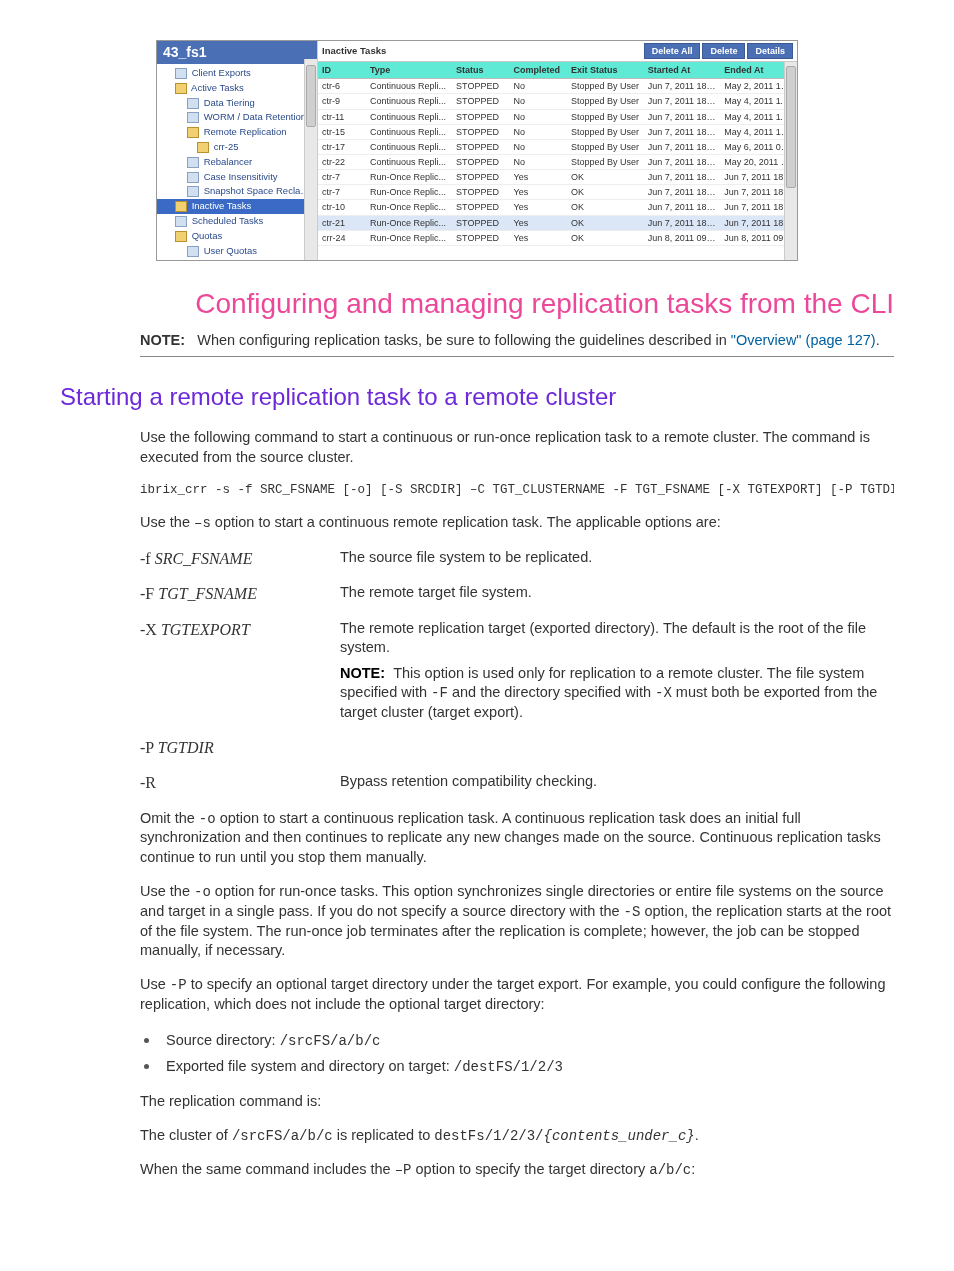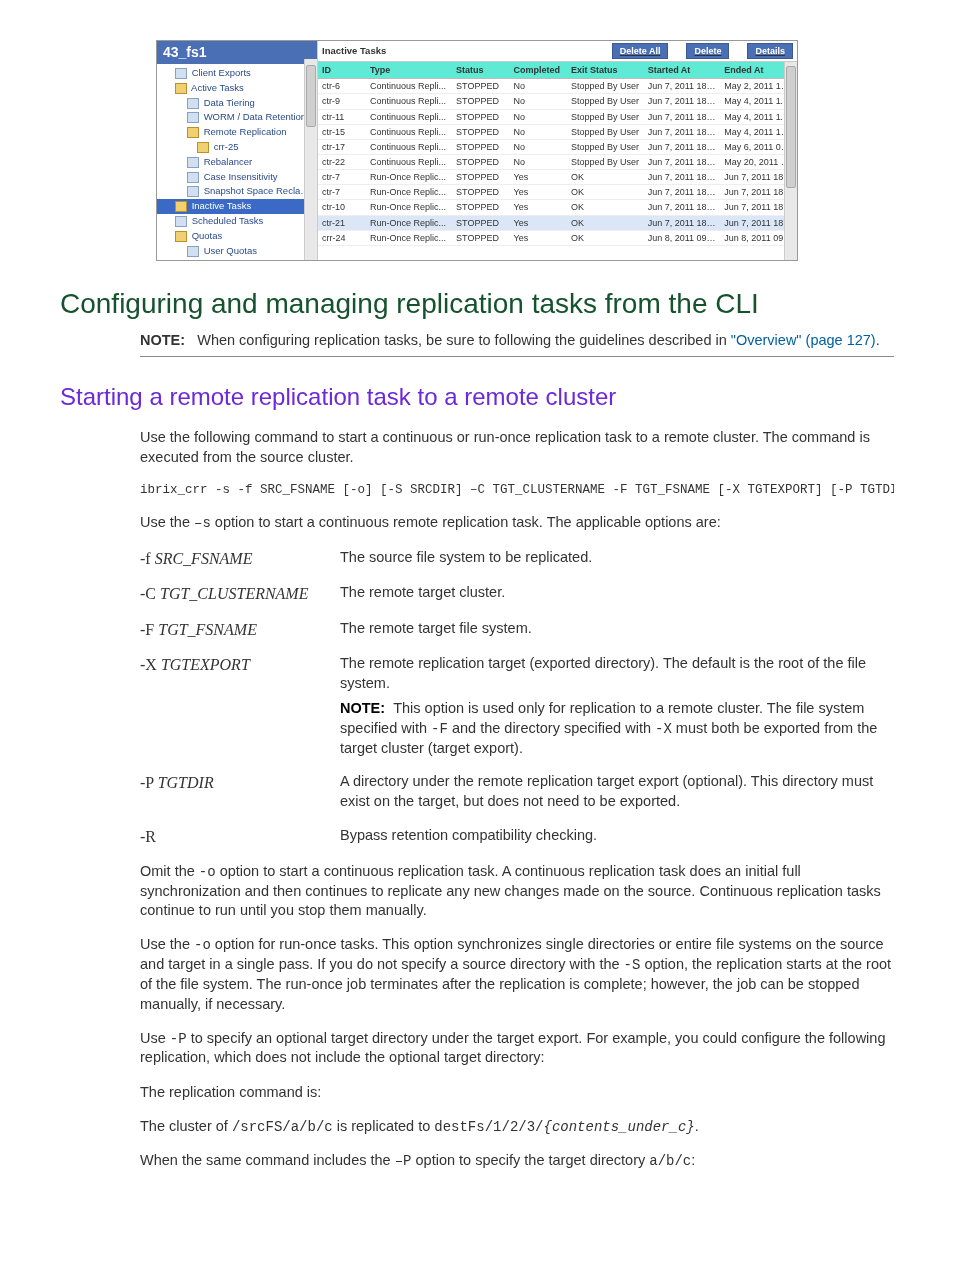--- a/index.html
+++ b/index.html
@@ -55,21 +55,21 @@
     position:absolute; right:0; top:18px; bottom:0; width:12px;
     background:#e8e8e8; border-left:1px solid #ccc;
   }
   .ss-thumb { position:absolute; left:1px; right:1px; top:6px; height:60px; background:#cfcfcf; border:1px solid #aaa; border-radius:2px;}
   .ss-right { flex:1; display:flex; flex-direction:column; }
   .ss-panelhead {
     display:flex; align-items:center; justify-content:space-between;
     background:#fff; border-bottom:1px solid #c8c8c8;
     padding:2px 4px; font-weight:bold;
   }
-  .ss-btns { display:flex; gap:18px;text-decoration:underline; }
+  .ss-btns { display:flex; gap:2px; }
   .ss-btn {
     background:#4a6fb5; color:#fff; font-size:9px; padding:1px 7px;
     border:1px solid #3a5a95; cursor:pointer;
   }
   table.ss-table { width:100%; border-collapse:collapse; font-size:9px; table-layout:fixed; }
   .ss-table th {
     text-align:left; font-weight:bold; padding:2px 4px;
     border-bottom:1px solid #bbb; background:#5eead4; color:#333;
     white-space:nowrap; overflow:hidden;
   }
@@ -78,24 +78,25 @@
     white-space:nowrap; overflow:hidden; text-overflow:ellipsis; color:#333;
   }
   .ss-table tr.selrow td { background:#dbe6f6; }
   .ss-table-wrap { position:relative; flex:1; }
   .ss-vscroll { position:absolute; right:0; top:0; bottom:0; width:12px; background:#e8e8e8; border-left:1px solid #ccc;}
   .ss-vthumb { position:absolute; left:1px; right:1px; top:4px; height:120px; background:#cfcfcf; border:1px solid #aaa; border-radius:2px;}
 
   h1.section {
     font-family: Arial, sans-serif;
     font-weight: normal;
-    color: #14532d;
+    color: #ec4899;
     font-size: 28px;
     margin: 24px 0 8px 0;
     border: none;
+    text-align: right;
   }
   h2.subsection {
     font-family: Arial, sans-serif;
     font-weight: normal;
     color: #6d28d9;
     font-size: 24px;
     margin: 18px 0 6px 0;
   }
   .indent { margin-left: 80px; }
   .note-line { border-bottom: 1px solid #888; padding-bottom: 6px; margin-bottom: 24px;}
@@ -302,51 +303,50 @@
   <p>
     <span>Use the </span><span class="mono">–s</span><span> option to start a continuous remote replication task. The applicable options are:</span>
   </p>
 
   <div class="opts-table" id="opts">
       <div class="opts-row">
         <div class="opts-flag">-f <span class="arg">SRC_FSNAME</span></div>
         <div class="opts-desc">The source file system to be replicated.</div>
       </div>
       <div class="opts-row">
-        <div class="opts-flag">-C <span class="arg">TGT_CLUSTERNAME</span></div>
-        <div class="opts-desc">The remote target cluster.</div>
-      </div>
-      <div class="opts-row">
         <div class="opts-flag">-F <span class="arg">TGT_FSNAME</span></div>
         <div class="opts-desc">The remote target file system.</div>
       </div>
       <div class="opts-row">
         <div class="opts-flag">-X <span class="arg">TGTEXPORT</span></div>
         <div class="opts-desc">The remote replication target (exported directory). The default is the root of the file system.<div class="innote"><span class="note-label">NOTE:</span>&nbsp;&nbsp;This option is used only for replication to a remote cluster. The file system specified with <span class="mono">-F</span> and the directory specified with <span class="mono">-X</span> must both be exported from the target cluster (target export).</div></div>
       </div>
       <div class="opts-row">
         <div class="opts-flag">-P <span class="arg">TGTDIR</span></div>
-        <div class="opts-desc">A directory under the remote replication target export (optional). This directory must exist on the target, but does not need to be exported.</div>
       </div>
       <div class="opts-row">
         <div class="opts-flag">-R</div>
         <div class="opts-desc">Bypass retention compatibility checking.</div>
       </div>
     </div>
 
   <p>
     <span>Omit the </span><span class="mono">-o</span><span> option to start a continuous replication task. A continuous replication task does an initial full synchronization and then continues to replicate any new changes made on the source. Continuous replication tasks continue to run until you stop them manually.</span>
   </p>
   <p>
     <span>Use the </span><span class="mono">-o</span><span> option for run-once tasks. This option synchronizes single directories or entire file systems on the source and target in a single pass. If you do not specify a source directory with the </span><span class="mono">-S</span><span> option, the replication starts at the root of the file system. The run-once job terminates after the replication is complete; however, the job can be stopped manually, if necessary.</span>
   </p>
   <p>
     <span>Use </span><span class="mono">-P</span><span> to specify an optional target directory under the target export. For example, you could configure the following replication, which does not include the optional target directory:</span>
   </p>
 
+  <ul class="bullets" id="bullets">
+      <li>Source directory: <span class="mono">/srcFS/a/b/c</span></li>
+      <li>Exported file system and directory on target: <span class="mono">/destFS/1/2/3</span></li>
+    </ul>
 
   <p>The replication command is:</p>
 
   <p>
     <span>The cluster of </span><span class="mono">/srcFS/a/b/c</span><span> is replicated to </span><span class="mono">destFs/1/2/3/</span><span class="mono" style="font-style:italic">{contents_under_c}</span><span>.</span>
   </p>
   <p>
     <span>When the same command includes the </span><span class="mono">–P</span><span> option to specify the target directory </span><span class="mono">a/b/c</span><span>:</span>
   </p>
 </div>

